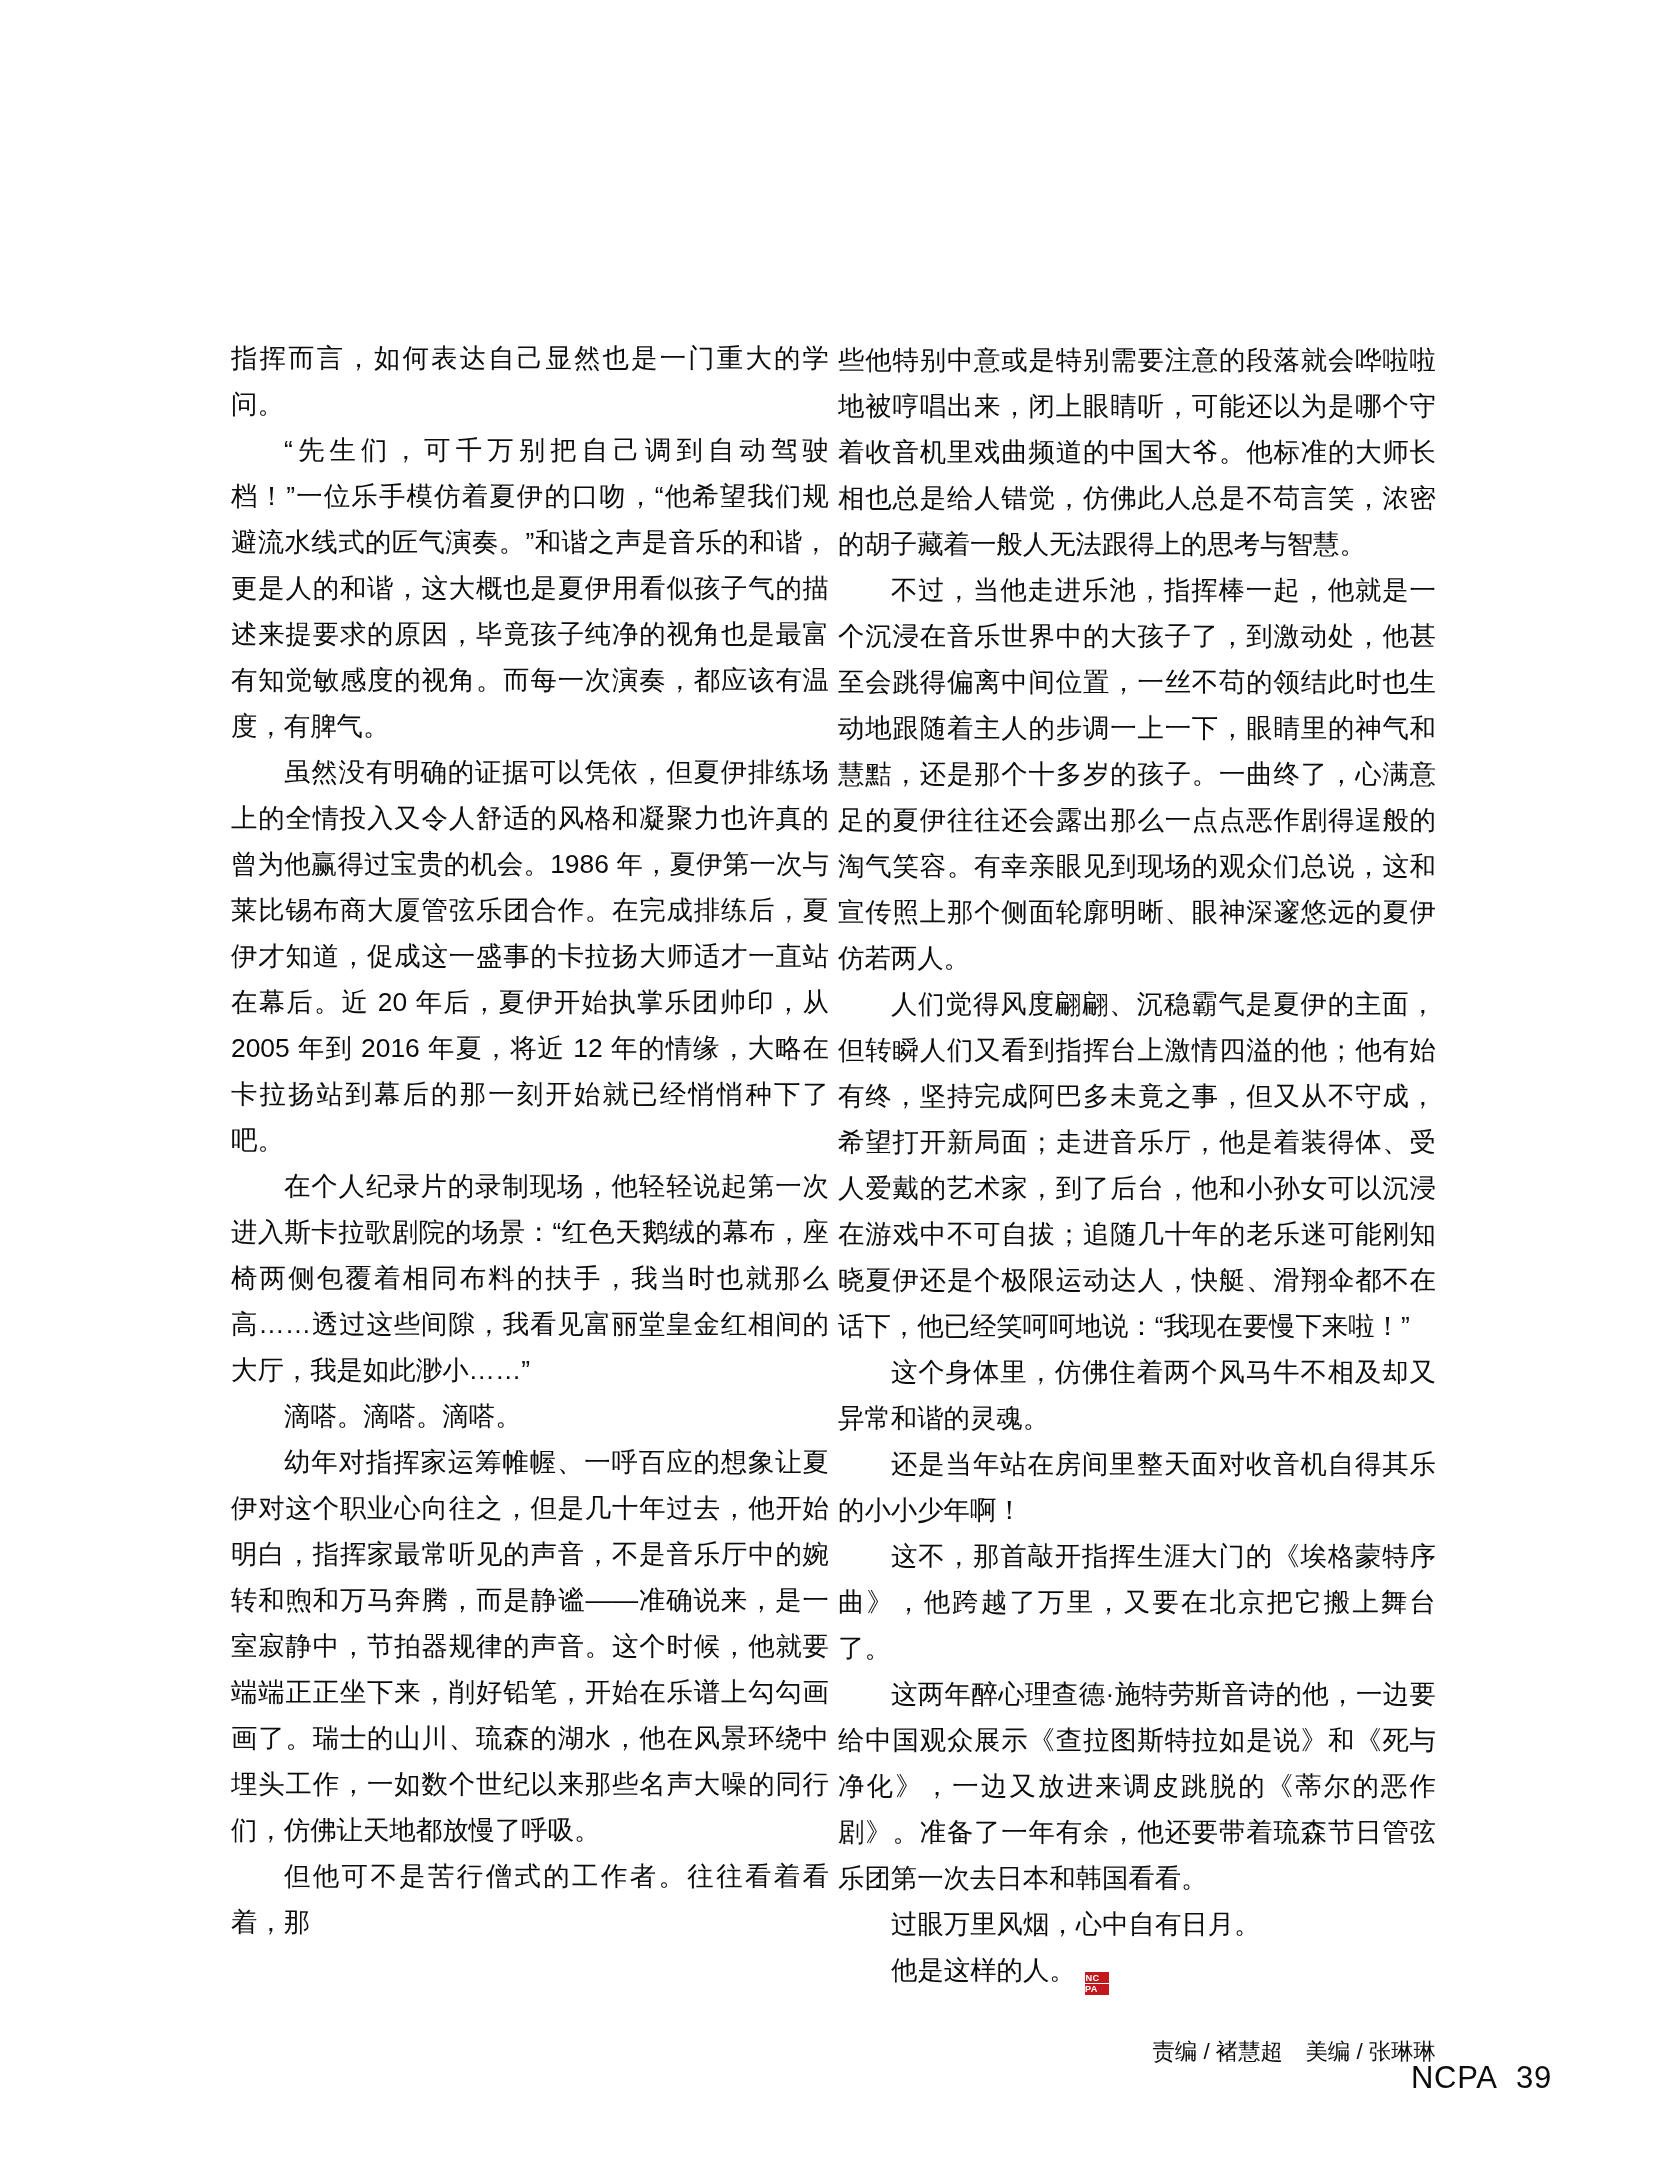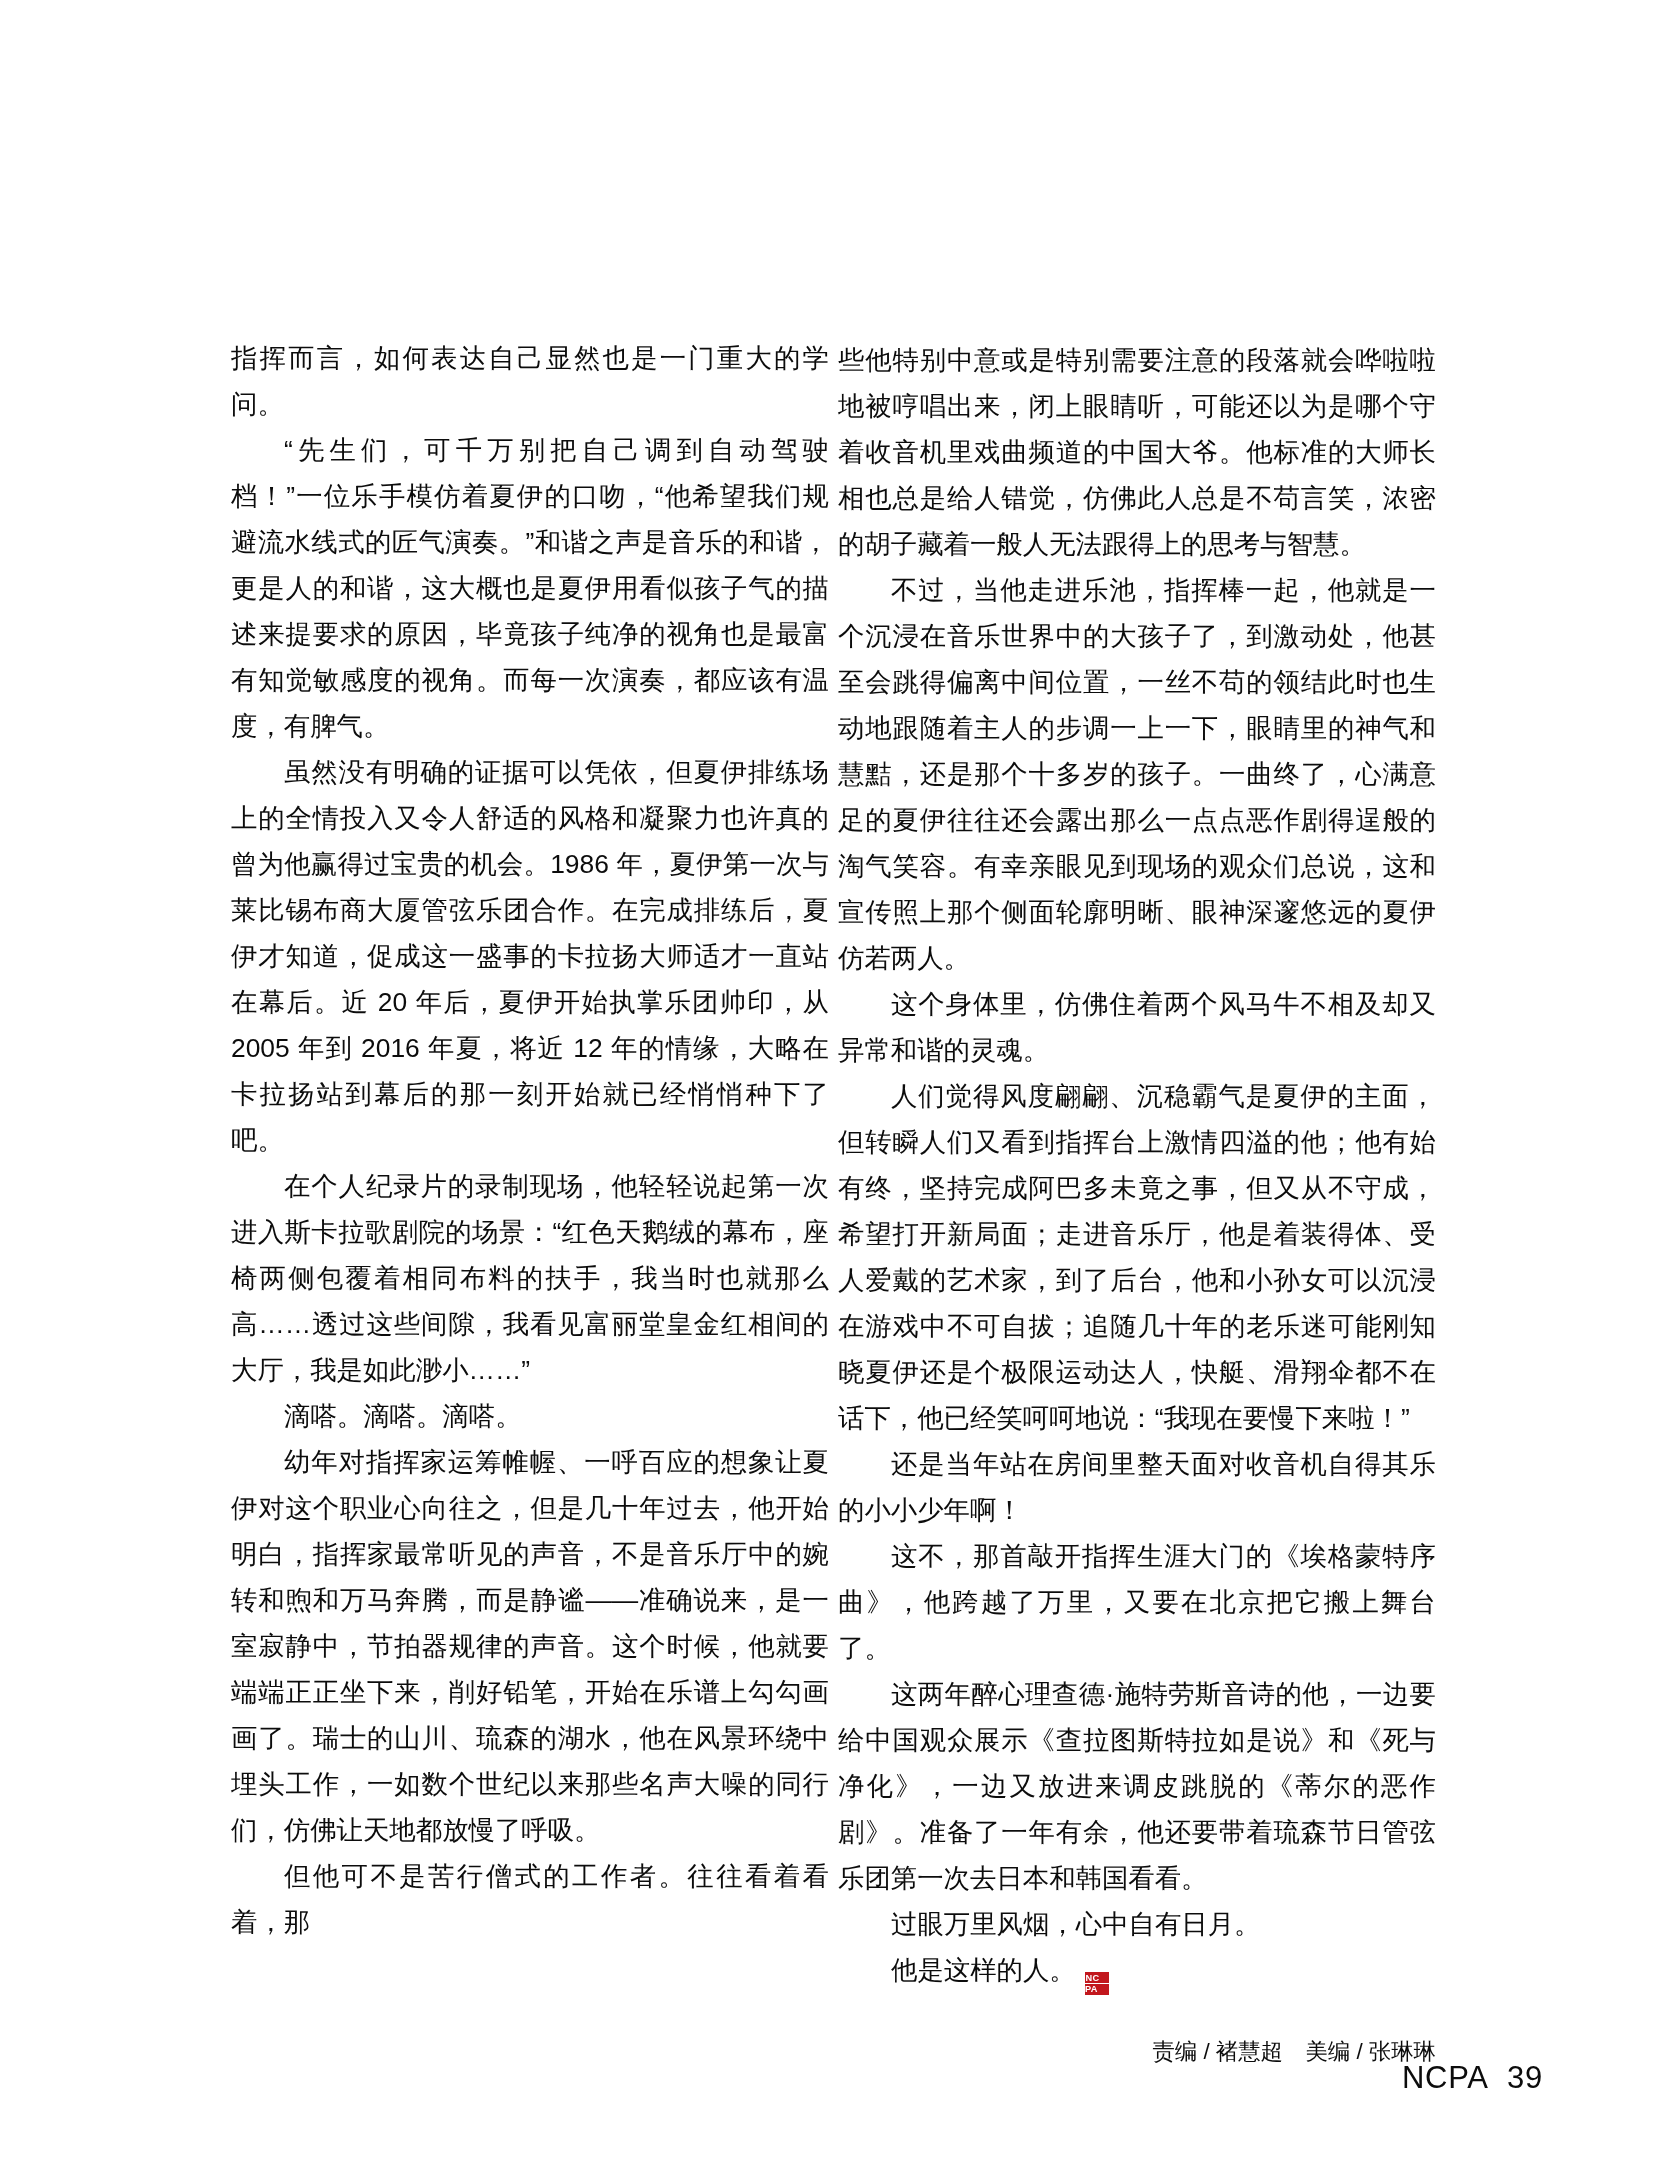--- a/index.html
+++ b/index.html
@@ -51,21 +51,21 @@
     line-height:10px;
     letter-spacing:0.3px;
     margin-left:9.2px;
     vertical-align:-2px;
     text-indent:0;
   }
   .ncpa-seal .seal-top { border-bottom:1.3px solid #ffffff; padding:0 0.7px; }
   .page-footer {
     position:absolute;
     top:2061px;
-    right:133px;
+    right:124px;
     font-size:31px;
     line-height:33px;
     letter-spacing:0.7px;
     color:#0c0c0c;
     white-space:nowrap;
   }
   .footer-page-number { margin-left:18.5px; }
 </style>
 </head>
 <body>
@@ -78,22 +78,22 @@
     <p class="para indent">虽然没有明确的证据可以凭依，但夏伊排练场上的全情投入又令人舒适的风格和凝聚力也许真的曾为他赢得过宝贵的机会。1986 年，夏伊第一次与莱比锡布商大厦管弦乐团合作。在完成排练后，夏伊才知道，促成这一盛事的卡拉扬大师适才一直站在幕后。近 20 年后，夏伊开始执掌乐团帅印，从 2005 年到 2016 年夏，将近 12 年的情缘，大略在卡拉扬站到幕后的那一刻开始就已经悄悄种下了吧。</p>
     <p class="para indent">在个人纪录片的录制现场，他轻轻说起第一次进入斯卡拉歌剧院的场景：“红色天鹅绒的幕布，座椅两侧包覆着相同布料的扶手，我当时也就那么高……透过这些间隙，我看见富丽堂皇金红相间的大厅，我是如此渺小……”</p>
     <p class="para indent">滴嗒。滴嗒。滴嗒。</p>
     <p class="para indent">幼年对指挥家运筹帷幄、一呼百应的想象让夏伊对这个职业心向往之，但是几十年过去，他开始明白，指挥家最常听见的声音，不是音乐厅中的婉转和煦和万马奔腾，而是静谧——准确说来，是一室寂静中，节拍器规律的声音。这个时候，他就要端端正正坐下来，削好铅笔，开始在乐谱上勾勾画画了。瑞士的山川、琉森的湖水，他在风景环绕中埋头工作，一如数个世纪以来那些名声大噪的同行们，仿佛让天地都放慢了呼吸。</p>
     <p class="para indent">但他可不是苦行僧式的工作者。往往看着看着，那</p>
   </div>
 
   <div class="column col-right">
     <p class="para">些他特别中意或是特别需要注意的段落就会哗啦啦地被哼唱出来，闭上眼睛听，可能还以为是哪个守着收音机里戏曲频道的中国大爷。他标准的大师长相也总是给人错觉，仿佛此人总是不苟言笑，浓密的胡子藏着一般人无法跟得上的思考与智慧。</p>
     <p class="para indent">不过，当他走进乐池，指挥棒一起，他就是一个沉浸在音乐世界中的大孩子了，到激动处，他甚至会跳得偏离中间位置，一丝不苟的领结此时也生动地跟随着主人的步调一上一下，眼睛里的神气和慧黠，还是那个十多岁的孩子。一曲终了，心满意足的夏伊往往还会露出那么一点点恶作剧得逞般的淘气笑容。有幸亲眼见到现场的观众们总说，这和宣传照上那个侧面轮廓明晰、眼神深邃悠远的夏伊仿若两人。</p>
+    <p class="para indent">人们觉得风度翩翩、沉稳霸气是夏伊的主面，但转瞬人们又看到指挥台上激情四溢的他；他有始有终，坚持完成阿巴多未竟之事，但又从不守成，希望打开新局面；走进音乐厅，他是着装得体、受人爱戴的艺术家，到了后台，他和小孙女可以沉浸在游戏中不可自拔；追随几十年的老乐迷可能刚知晓夏伊还是个极限运动达人，快艇、滑翔伞都不在话下，他已经笑呵呵地说：“我现在要慢下来啦！”</p>
     <p class="para indent">这个身体里，仿佛住着两个风马牛不相及却又异常和谐的灵魂。</p>
-    <p class="para indent">人们觉得风度翩翩、沉稳霸气是夏伊的主面，但转瞬人们又看到指挥台上激情四溢的他；他有始有终，坚持完成阿巴多未竟之事，但又从不守成，希望打开新局面；走进音乐厅，他是着装得体、受人爱戴的艺术家，到了后台，他和小孙女可以沉浸在游戏中不可自拔；追随几十年的老乐迷可能刚知晓夏伊还是个极限运动达人，快艇、滑翔伞都不在话下，他已经笑呵呵地说：“我现在要慢下来啦！”</p>
     <p class="para indent">还是当年站在房间里整天面对收音机自得其乐的小小少年啊！</p>
     <p class="para indent">这不，那首敲开指挥生涯大门的《埃格蒙特序曲》，他跨越了万里，又要在北京把它搬上舞台了。</p>
     <p class="para indent">这两年醉心理查德·施特劳斯音诗的他，一边要给中国观众展示《查拉图斯特拉如是说》和《死与净化》，一边又放进来调皮跳脱的《蒂尔的恶作剧》。准备了一年有余，他还要带着琉森节日管弦乐团第一次去日本和韩国看看。</p>
     <p class="para indent">过眼万里风烟，心中自有日月。</p>
     <p class="para indent">
       <span>他是这样的人。</span><span class="ncpa-seal">
           <span class="seal-top">NC</span>
           <span class="seal-bottom">PA</span>
         </span>
     </p>

